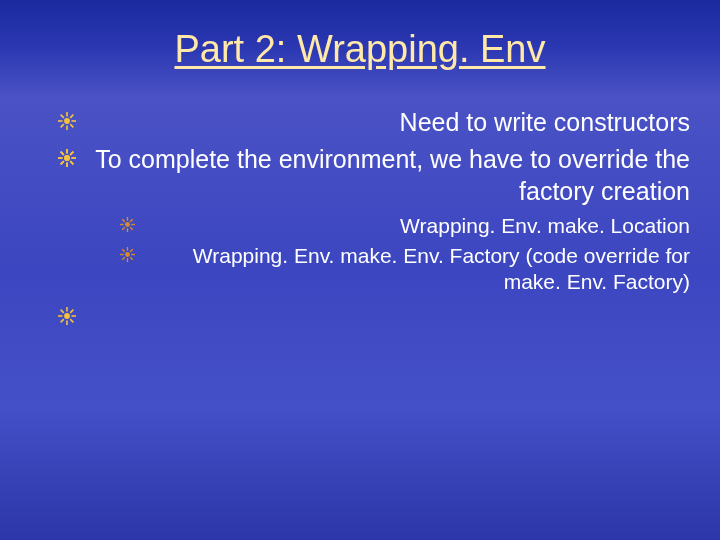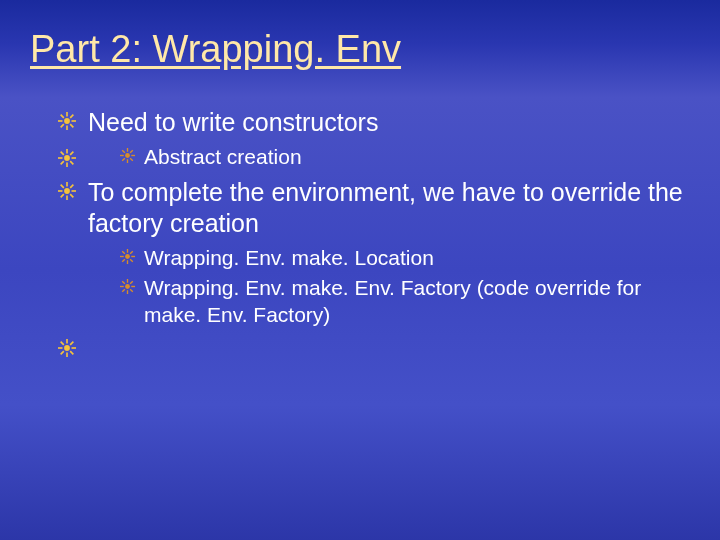--- a/index.html
+++ b/index.html
@@ -18,20 +18,21 @@
       #2936b0 8%,
       #4a52c5 18%,
       #3c46c0 50%,
       #4450c8 75%,
       #2c36a8 100%);
     position: relative;
     box-sizing: border-box;
     padding: 28px 30px 30px 30px;
   }
   .title {
+    text-align: center;
     font-size: 38px;
     color: #ffe8a8;
     margin: 0 0 36px 0;
     text-decoration: underline;
     text-underline-offset: 4px;
     font-weight: normal;
   }
   ul {
     list-style: none;
     margin: 0;
@@ -40,20 +41,21 @@
   .level1 {
     padding-left: 28px;
   }
   .level1 > li {
     position: relative;
     padding-left: 30px;
     color: #ffffff;
     font-size: 25px;
     line-height: 1.25;
     margin-bottom: 6px;
+    text-align: right;
   }
   .level1 > li > .bullet {
     position: absolute;
     left: 0;
     top: 5px;
     width: 18px;
     height: 18px;
   }
   .level2 {
     padding-left: 32px;
@@ -124,44 +126,20 @@
             <g transform="rotate(45)">
                   <rect x="-0.9" y="-10" width="1.8" height="5"></rect>
                   <rect x="-0.9" y="5" width="1.8" height="5"></rect>
                   <rect x="-10" y="-0.9" width="5" height="1.8"></rect>
                   <rect x="5" y="-0.9" width="5" height="1.8"></rect>
                 </g>
           </g>
         </g>
           </svg>
       </span>
-      <ul class="level2">
-        <li>
-          <span class="bullet">
-            <svg class="sunburst" viewBox="0 0 20 20">
-                <g fill="#d88c2a">
-              <circle cx="10" cy="10" r="3.2"></circle>
-              <g transform="translate(10,10)">
-                <rect x="-0.9" y="-10" width="1.8" height="5"></rect>
-                    <rect x="-0.9" y="5" width="1.8" height="5"></rect>
-                <rect x="-10" y="-0.9" width="5" height="1.8"></rect>
-                    <rect x="5" y="-0.9" width="5" height="1.8"></rect>
-                <g transform="rotate(45)">
-                      <rect x="-0.9" y="-10" width="1.8" height="5"></rect>
-                      <rect x="-0.9" y="5" width="1.8" height="5"></rect>
-                      <rect x="-10" y="-0.9" width="5" height="1.8"></rect>
-                      <rect x="5" y="-0.9" width="5" height="1.8"></rect>
-                    </g>
-              </g>
-            </g>
-              </svg>
-          </span>
-          <span>Abstract creation</span>
-        </li>
-      </ul>
     </li>
 
     <li>
       <span class="bullet">
         <svg class="sunburst" viewBox="0 0 20 20">
             <g fill="#f5c23a">
           <circle cx="10" cy="10" r="3.2"></circle>
           <g transform="translate(10,10)">
             <rect x="-0.9" y="-10" width="1.8" height="5"></rect>
                 <rect x="-0.9" y="5" width="1.8" height="5"></rect>

